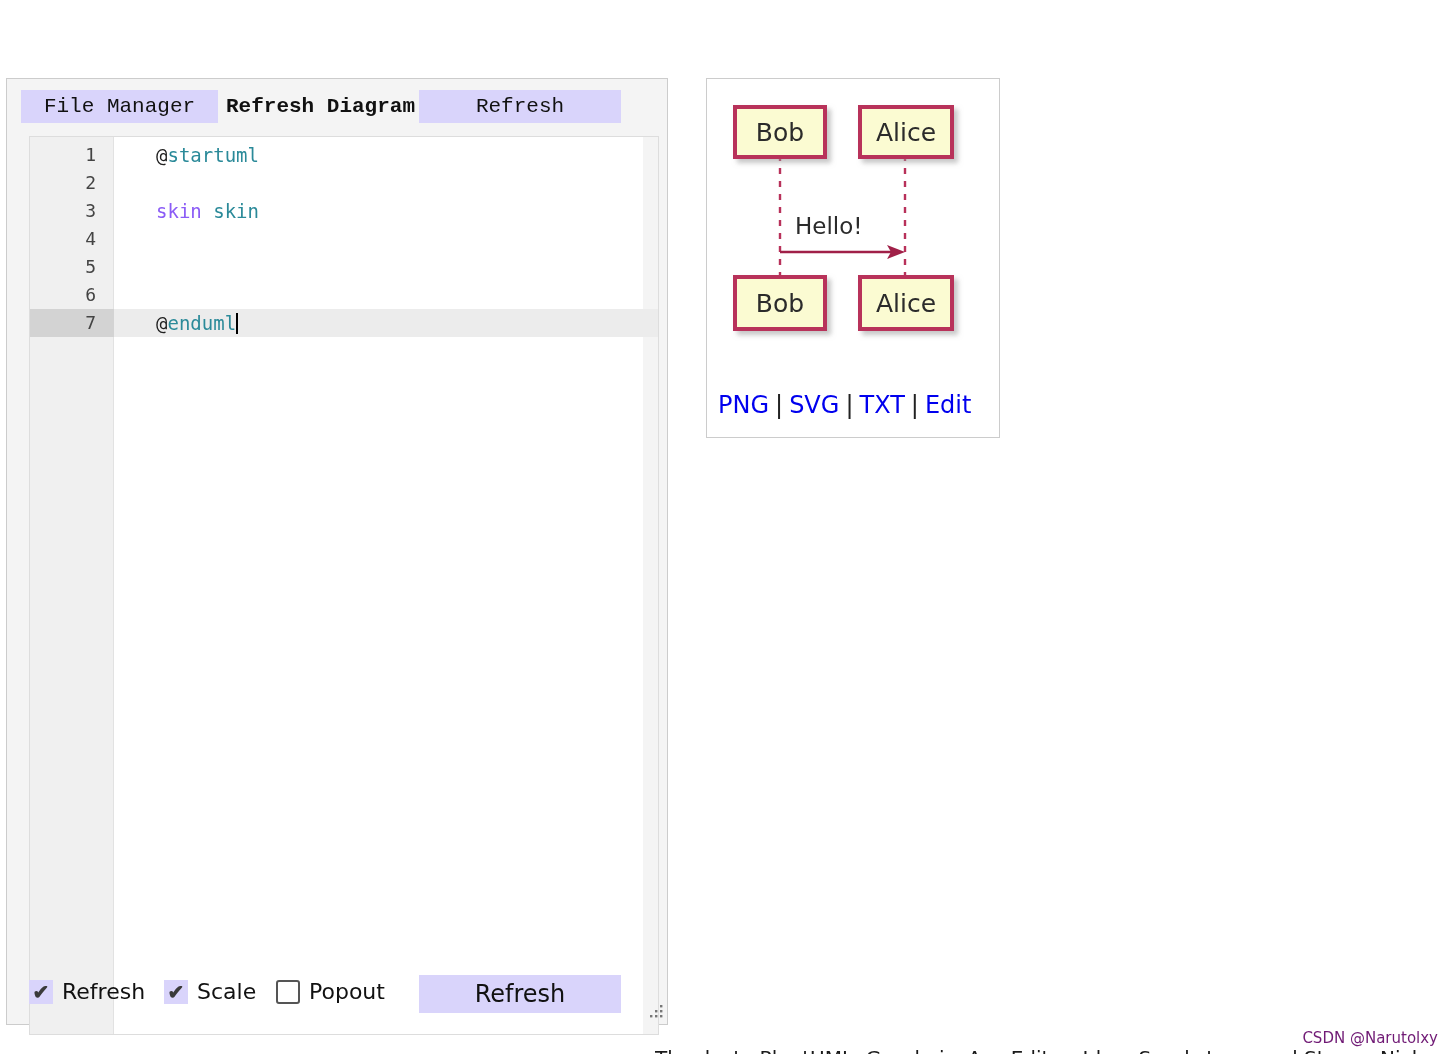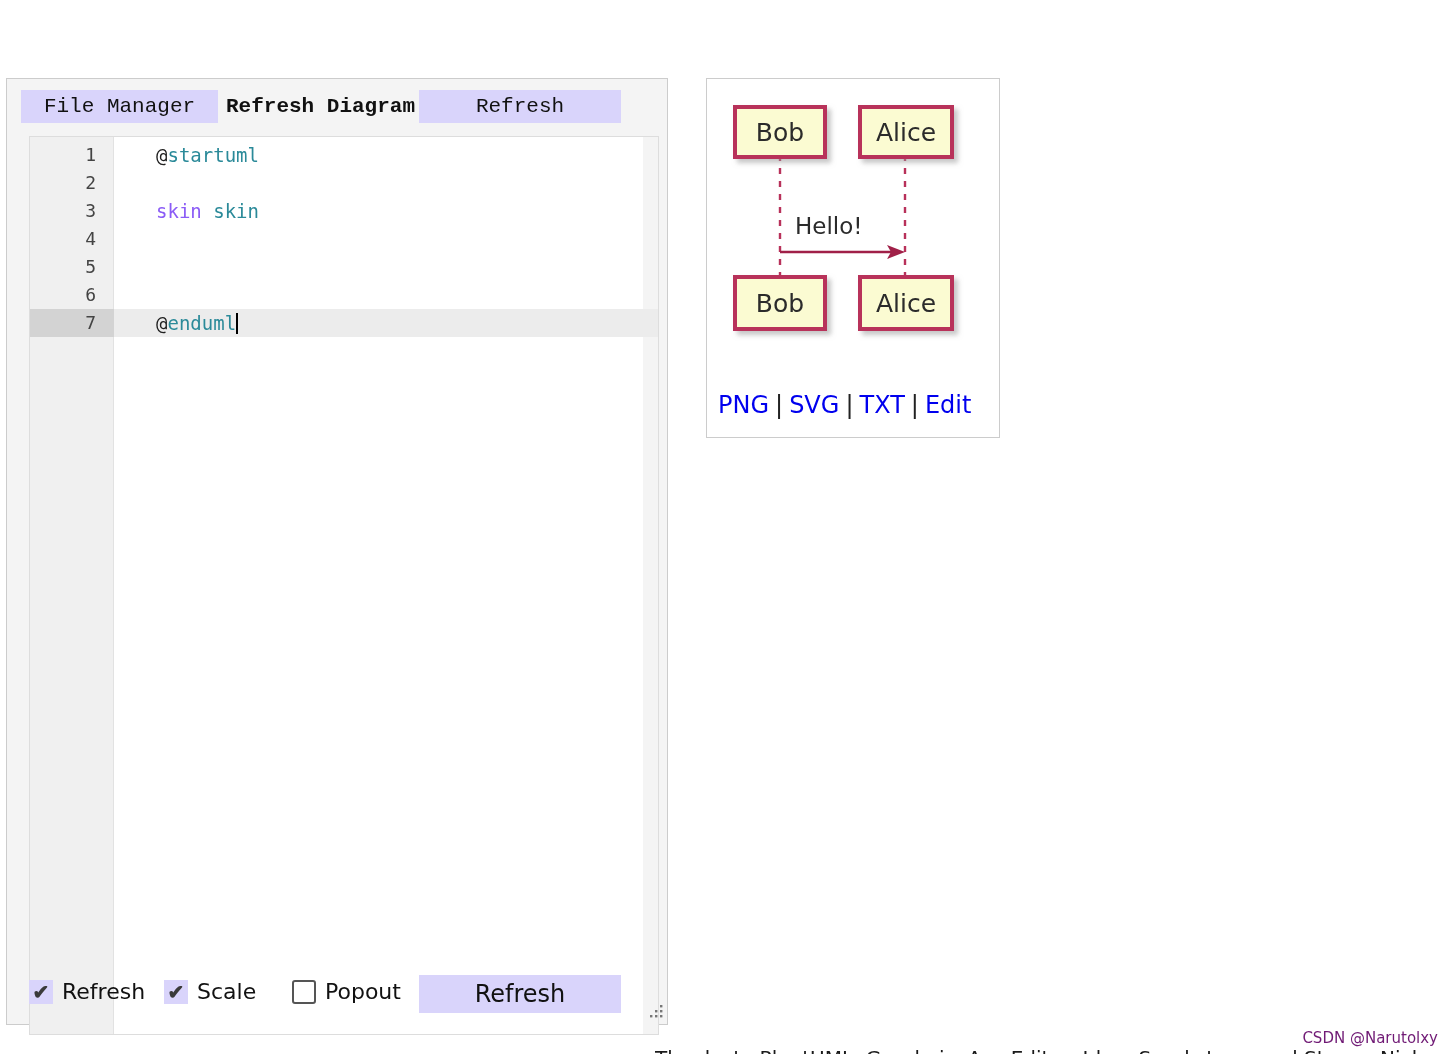--- a/index.html
+++ b/index.html
@@ -104,21 +104,21 @@
   }
   .chk.on  { background: #d9d4fb; border: 1px solid #d9d4fb; }
   .chk.off { background: #ffffff; border: 2px solid #555555; border-radius: 3px; }
   .chk .mark { font-size: 20px; color: #3a3a3a; line-height: 1; font-weight: bold; }
   .chk-label {
     margin-left: 9px; font-size: 22px; color: #111111;
     font-family: "DejaVu Sans", sans-serif; white-space: nowrap;
   }
   .g-refresh { left: 22px; }
   .g-scale   { left: 157px; }
-  .g-popout  { left: 268px; padding-left: 17px; }
+  .g-popout  { left: 252px; padding-left: 17px; }
 
   .btn-refresh {
     position: absolute; left: 412px; top: 11px; width: 202px; height: 38px;
     background: #d9d4fb; color: #111111; border: none;
     font-size: 24px; font-family: "DejaVu Sans", sans-serif;
     text-align: center; line-height: 38px; cursor: pointer;
   }
   .resize-grip {
     position: absolute; right: 3px; bottom: 3px; width: 18px; height: 18px;
     cursor: nwse-resize;

